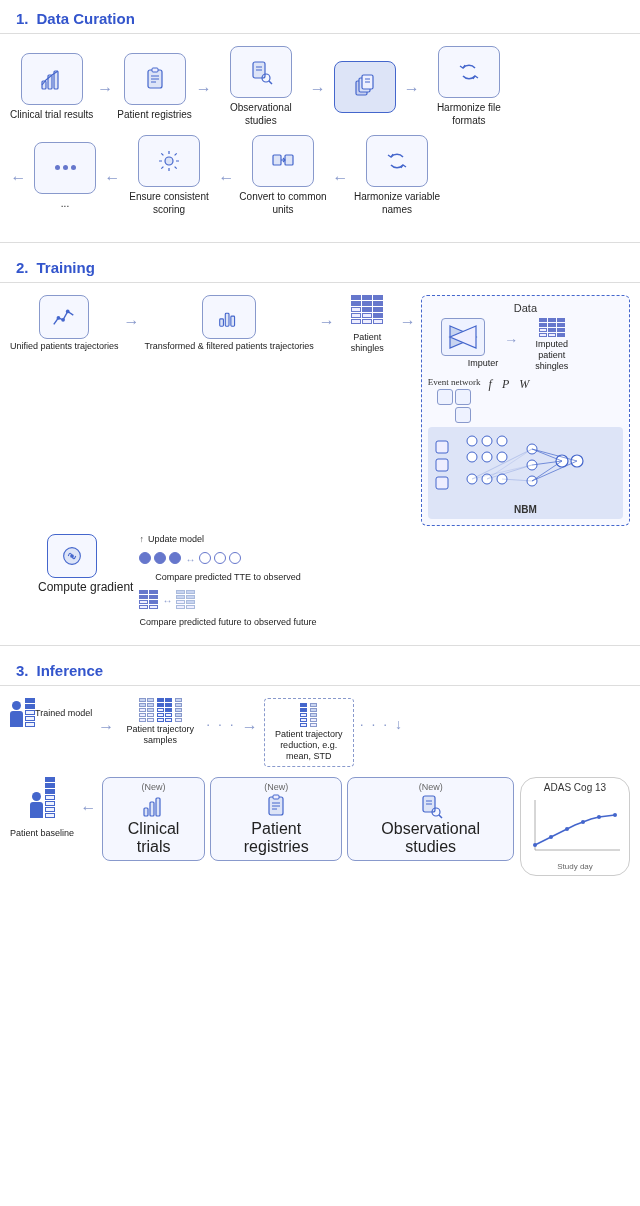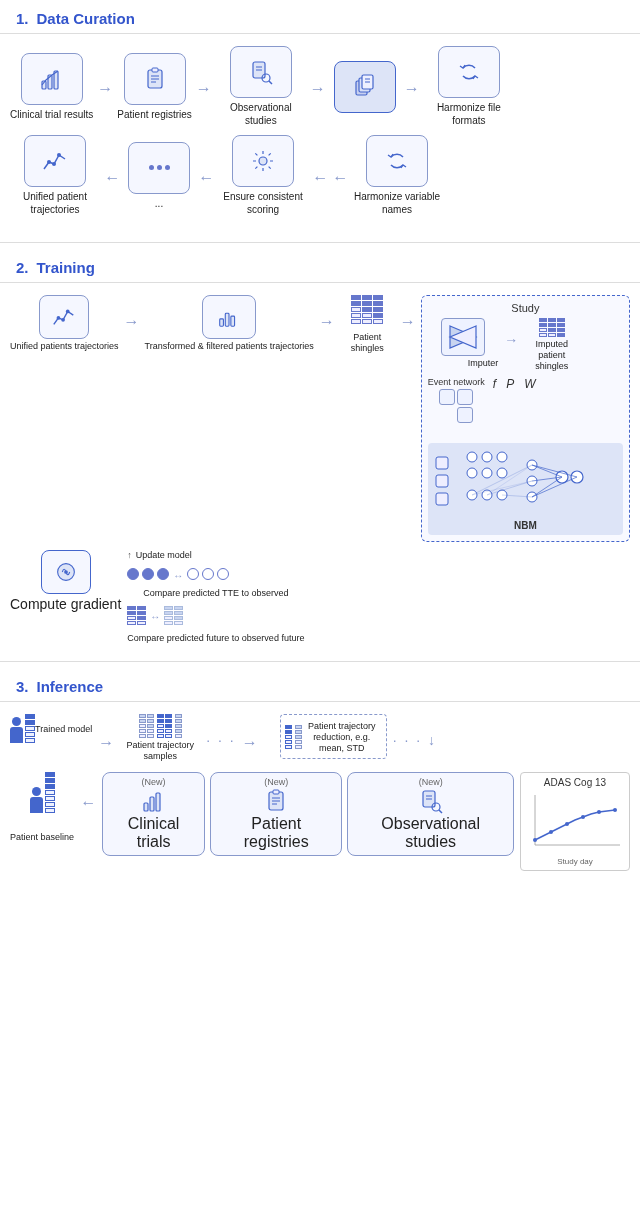--- a/index.html
+++ b/index.html
@@ -106,21 +106,21 @@
       color: #333;
       margin-bottom: 4px;
     }
 
     
     .sec3-wrap {
       padding: 4px 10px 8px 10px;
     }
     .chart-box {
       border: 1px solid #ccc;
-      border-radius: 4px;
+      border-radius: 16px;
       padding: 4px;
       background: #fff;
       min-width: 110px;
     }
     .chart-title {
       font-size: 10px;
       text-align: center;
       color: #333;
       margin-bottom: 2px;
     }
@@ -299,31 +299,20 @@
             <polyline points="5,8 8,10 10,7" stroke="#4466cc" stroke-width="1.3" fill="none"></polyline>
             <polyline points="23,20 20,18 18,21" stroke="#4466cc" stroke-width="1.3" fill="none"></polyline>
           </svg>
         </div>
         <span class="flow-label">Harmonize file formats</span>
       </div>
     </div>
 
     <div class="row-flow">
 
-      <div class="flow-item">
-        <div class="flow-box">
-          <svg class="icon-svg" viewBox="0 0 28 28" fill="none">
-            <polyline points="3,22 8,15 13,17 18,8 24,12" stroke="#4466cc" stroke-width="1.5" fill="none"></polyline>
-            <circle cx="8" cy="15" r="2" fill="#4466cc"></circle>
-            <circle cx="13" cy="17" r="2" fill="#4466cc"></circle>
-            <circle cx="18" cy="8" r="2" fill="#4466cc"></circle>
-          </svg>
-        </div>
-        <span class="flow-label">Unified patient trajectories</span>
-      </div>
       <span class="arrow-left">→</span>
 
       <div class="flow-item">
         <div class="flow-box">
           <div class="dots-row">
             <div class="dot"></div>
               <div class="dot"></div>
               <div class="dot"></div>
           </div>
         </div>
@@ -335,20 +324,31 @@
         <div class="flow-box">
           <svg class="icon-svg" viewBox="0 0 28 28" fill="none">
             <circle cx="14" cy="14" r="4" stroke="#4466cc" stroke-width="1.2" fill="#dde4f7"></circle>
             <path d="M14 4v3M14 21v3M4 14h3M21 14h3M6.3 6.3l2.1 2.1M19.6 19.6l2.1 2.1M6.3 21.7l2.1-2.1M19.6 8.4l2.1-2.1" stroke="#4466cc" stroke-width="1.2"></path>
           </svg>
         </div>
         <span class="flow-label">Ensure consistent scoring</span>
       </div>
       <span class="arrow-left">→</span>
 
+      <div class="flow-item">
+        <div class="flow-box">
+          <svg class="icon-svg" viewBox="0 0 28 28" fill="none">
+            <rect x="4" y="8" width="8" height="10" rx="1" stroke="#4466cc" stroke-width="1.2" fill="#dde4f7"></rect>
+            <rect x="16" y="8" width="8" height="10" rx="1" stroke="#4466cc" stroke-width="1.2" fill="#dde4f7"></rect>
+            <line x1="12" y1="13" x2="16" y2="13" stroke="#4466cc" stroke-width="1.2"></line>
+            <polyline points="14,11 16,13 14,15" stroke="#4466cc" stroke-width="1.2" fill="none"></polyline>
+          </svg>
+        </div>
+        <span class="flow-label">Convert to common units</span>
+      </div>
       <span class="arrow-left">→</span>
 
       <div class="flow-item">
         <div class="flow-box">
           <svg class="icon-svg" viewBox="0 0 28 28" fill="none">
             <path d="M8 10 A8 8 0 0 1 20 10" stroke="#4466cc" stroke-width="1.5" fill="none"></path>
             <path d="M20 18 A8 8 0 0 1 8 18" stroke="#4466cc" stroke-width="1.5" fill="none"></path>
             <polyline points="5,8 8,10 10,7" stroke="#4466cc" stroke-width="1.3" fill="none"></polyline>
             <polyline points="23,20 20,18 18,21" stroke="#4466cc" stroke-width="1.3" fill="none"></polyline>
           </svg>
@@ -418,21 +418,21 @@
             <div style="width:10px;height:5px;border:0.8px solid #6677cc;background:#6677cc;"></div>
             <div style="width:10px;height:5px;border:0.8px solid #6677cc;background:#6677cc;"></div>
             <div style="width:10px;height:5px;border:0.8px solid #6677cc;background:#eef;"></div>
           </div>
         </div>
         <span style="font-size:9px;text-align:center;color:#222;margin-top:8px;line-height:1.2;max-width:55px;">Patient shingles</span>
       </div>
       <span class="arrow" style="margin-top:16px;">→</span>
 
       <div class="model-box" style="flex:1;">
-        <div class="model-label">Study</div>
+        <div class="model-label">Data</div>
         <div style="display:flex;align-items:flex-start;gap:6px;">
 
           <div style="display:flex;flex-direction:column;align-items:center;">
             <div class="imputer-box">
 
               <svg width="36" height="30" viewBox="0 0 36 30" fill="none">
                 <polygon points="5,4 31,15 5,26" fill="#c8d4f0" stroke="#4466cc" stroke-width="1.2"></polygon>
                 <polygon points="31,4 5,15 31,26" fill="#eef" stroke="#4466cc" stroke-width="1.2"></polygon>
               </svg>
             </div>
@@ -458,41 +458,41 @@
                 <div style="width:8px;height:4px;border:0.8px solid #6677cc;background:#6677cc;"></div>
                 <div style="width:8px;height:4px;border:0.8px solid #6677cc;background:#6677cc;"></div>
                 <div style="width:8px;height:4px;border:0.8px solid #6677cc;background:#6677cc;"></div>
                 <div style="width:8px;height:4px;border:0.8px solid #6677cc;background:#6677cc;"></div>
               </div>
             </div>
             <span style="font-size:9px;text-align:center;margin-top:2px;max-width:55px;line-height:1.2;">Imputed patient shingles</span>
           </div>
         </div>
 
-        <div style="margin-top:6px;display:flex;align-items:flex-start;gap:4px;">
+        <div style="margin-top:6px;display:flex;align-items:flex-start;gap:4px;font-family:Liberation Serif, serif;">
           <div style="display:flex;flex-direction:column;align-items:center;">
             <span style="font-size:9px;color:#333;">Event network</span>
 
             <div style="display:flex;gap:2px;margin-top:2px;">
               <div class="event-net-box"></div>
               <div style="display:flex;flex-direction:column;gap:2px;">
                 <div class="event-net-box"></div>
                 <div class="event-net-box"></div>
               </div>
             </div>
           </div>
 
           <div style="margin-left:4px;display:flex;gap:10px;align-items:flex-end;">
             <span style="font-size:12px;font-style:italic;color:#333;">f</span>
             <span style="font-size:12px;font-style:italic;color:#333;">P</span>
             <span style="font-size:12px;font-style:italic;color:#333;">W</span>
           </div>
         </div>
 
-        <div style="margin-top:20px;background:#dde4f7;border-radius:4px;padding:4px;">
+        <div style="margin-top:4px;background:#dde4f7;border-radius:4px;padding:4px;">
           
           <svg width="160" height="70" viewBox="0 0 160 70" fill="none">
 
             <rect x="4" y="10" width="12" height="12" rx="2" stroke="#4466cc" stroke-width="1" fill="#eef"></rect>
             <rect x="4" y="28" width="12" height="12" rx="2" stroke="#4466cc" stroke-width="1" fill="#eef"></rect>
             <rect x="4" y="46" width="12" height="12" rx="2" stroke="#4466cc" stroke-width="1" fill="#eef"></rect>
 
             <circle cx="40" cy="10" r="5" stroke="#4466cc" stroke-width="1" fill="white"></circle>
             <circle cx="55" cy="10" r="5" stroke="#4466cc" stroke-width="1" fill="white"></circle>
             <circle cx="70" cy="10" r="5" stroke="#4466cc" stroke-width="1" fill="white"></circle>
@@ -531,21 +531,21 @@
     <div style="display:flex;align-items:flex-start;gap:6px;">
 
       <div style="display:flex;flex-direction:column;align-items:center;min-width:60px;">
         <div class="flow-box" style="width:50px;height:44px;border-color:#4466cc;">
           <svg width="26" height="26" viewBox="0 0 28 28" fill="none">
             <circle cx="14" cy="14" r="9" stroke="#4466cc" stroke-width="1.2" fill="#dde4f7"></circle>
             <path d="M10 14 Q12 8 14 14 Q16 20 18 14" stroke="#4466cc" stroke-width="1.2" fill="none"></path>
             <circle cx="14" cy="14" r="2" fill="#4466cc"></circle>
           </svg>
         </div>
-        <span style="font-size:14px;text-align:center;color:#222;margin-top:2px;line-height:1.2;">Compute gradient</span>
+        <span style="font-size:12px;text-align:center;color:#222;margin-top:2px;line-height:1.2;margin-left:28px;">Compute gradient</span>
       </div>
 
       <div style="display:flex;flex-direction:column;gap:8px;">
 
         <div style="display:flex;align-items:center;gap:4px;">
           <span style="font-size:9px;color:#555;">↑</span>
           <span style="font-size:9px;">Update model</span>
         </div>
 
         <div style="display:flex;align-items:center;gap:4px;">
@@ -678,21 +678,21 @@
           </div>
         </div>
         <span style="font-size:9px;text-align:center;color:#222;margin-top:2px;line-height:1.2;max-width:80px;">Patient trajectory samples</span>
       </div>
 
       <div style="display:flex;align-items:center;margin-top:15px;">
         <span style="font-size:14px;color:#8899cc;letter-spacing:2px;">. . .</span>
       </div>
       <span class="arrow" style="margin-top:18px;">→</span>
 
-      <div style="border:1.5px dashed #8899cc;border-radius:4px;padding:4px;display:flex;flex-direction:row;align-items:center;margin-left:16px;">
+      <div style="border:1.5px dashed #8899cc;border-radius:4px;padding:4px;display:flex;flex-direction:column;align-items:center;">
         <div style="display:flex;gap:3px;align-items:flex-end;">
           <div style="display:flex;gap:1px;">
             <div style="display:flex;flex-direction:column;gap:1px;">
               <div style="width:7px;height:4px;border:0.8px solid #4466cc;background:#4466cc;"></div>
               <div style="width:7px;height:4px;border:0.8px solid #4466cc;background:#4466cc;"></div>
               <div style="width:7px;height:4px;border:0.8px solid #4466cc;background:#eef;"></div>
               <div style="width:7px;height:4px;border:0.8px solid #4466cc;background:#eef;"></div>
               <div style="width:7px;height:4px;border:0.8px solid #4466cc;background:#eef;"></div>
             </div>
           </div>
@@ -728,21 +728,21 @@
           <div style="display:flex;flex-direction:column;gap:1px;">
             <div style="width:10px;height:5px;border:0.8px solid #4466cc;background:#4466cc;"></div>
             <div style="width:10px;height:5px;border:0.8px solid #4466cc;background:#4466cc;"></div>
             <div style="width:10px;height:5px;border:0.8px solid #4466cc;background:#4466cc;"></div>
             <div style="width:10px;height:5px;border:0.8px solid #4466cc;background:#eef2ff;"></div>
             <div style="width:10px;height:5px;border:0.8px solid #4466cc;background:#eef2ff;"></div>
             <div style="width:10px;height:5px;border:0.8px solid #4466cc;background:#eef2ff;"></div>
             <div style="width:10px;height:5px;border:0.8px solid #4466cc;background:#eef2ff;"></div>
           </div>
         </div>
-        <span style="font-size:9px;text-align:center;color:#222;margin-top:19px;line-height:1.2;">Patient baseline</span>
+        <span style="font-size:9px;text-align:center;color:#222;margin-top:10px;line-height:1.2;">Patient baseline</span>
       </div>
 
       <span class="arrow-left" style="margin-top:20px;">→</span>
 
       <div style="display:flex;gap:5px;align-items:flex-start;flex:1;">
 
         <div class="new-box">
           <span class="new-tag">(New)</span>
           <svg width="28" height="28" viewBox="0 0 28 28" fill="none">
             <rect x="4" y="16" width="4" height="8" rx="1" stroke="#4466cc" stroke-width="1.2" fill="#dde4f7"></rect>

